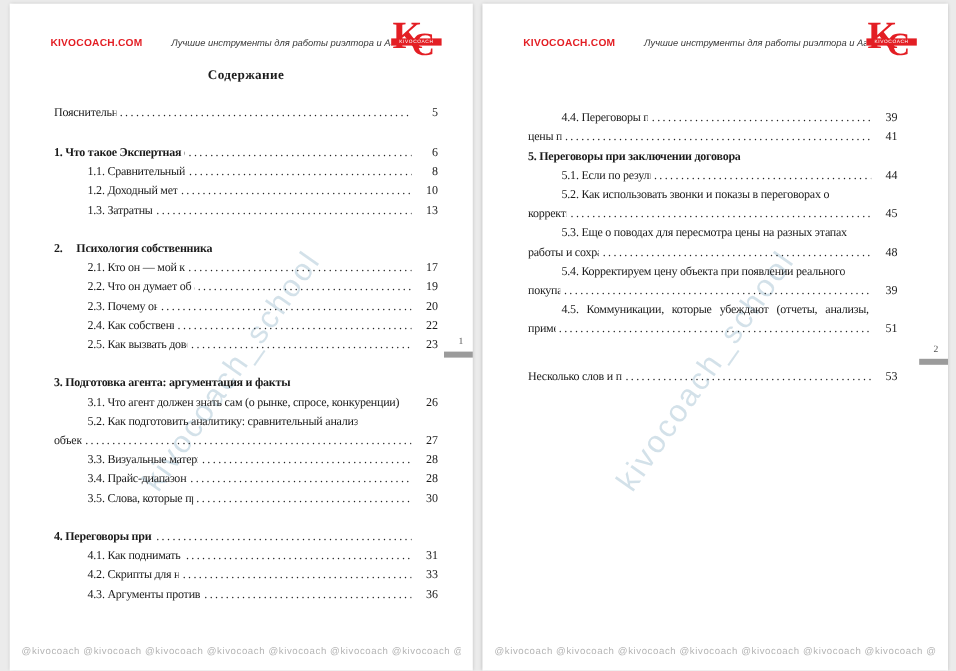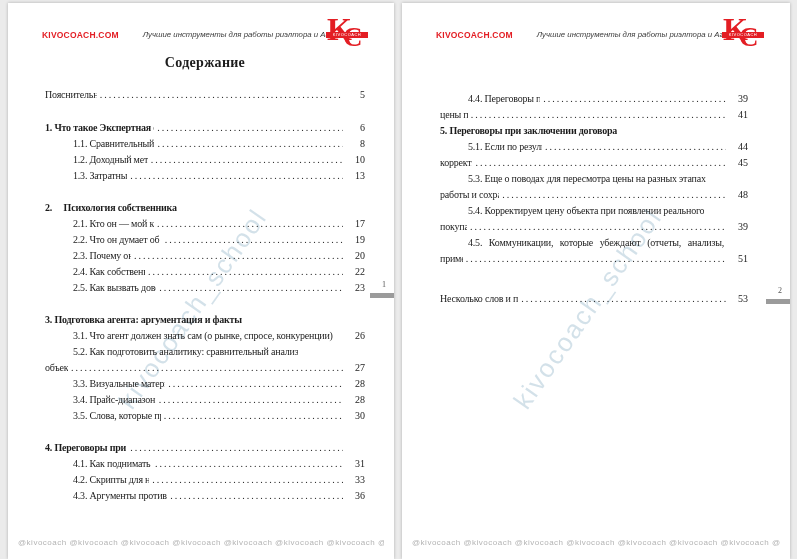--- a/index.html
+++ b/index.html
@@ -13,42 +13,42 @@
     box-shadow:0 0 3px rgba(0,0,0,0.25);
   }
   #pageL { left:8px;  width:386px; }
   #pageR { left:402px; width:388px; }
 
   
   .hdr {
     position:absolute; top:12px; left:34px; right:26px; height:40px;
     display:flex; justify-content:space-between; align-items:center;
   }
-  .brand-line { display:flex; align-items:flex-start; gap:24px; white-space:nowrap; overflow:hidden; }
+  .brand-line { display:flex; align-items:center; gap:24px; white-space:nowrap; overflow:hidden; }
   .brand {
     color:var(--brand-red,#e31e24);
     font-family:"Liberation Sans", sans-serif; font-weight:bold; font-size:8.5px; letter-spacing:.2px;
   }
   .tagline {
     color:#3a3a3a; font-family:"Liberation Sans", sans-serif; font-style:italic; font-size:7.8px;
   }
   .logo { position:relative; width:42px; height:38px; flex:none; }
   .logo .lk { position:absolute; left:1px; top:-5px; color:var(--brand-red,#e31e24);
     font-weight:bold; font-size:32px; line-height:36px; font-family:"Liberation Serif", serif; }
   .logo .lc { position:absolute; left:17px; top:6px; color:var(--brand-red,#e31e24);
     font-weight:bold; font-size:27px; line-height:30px; font-family:"Liberation Serif", serif; }
   .logo .lband { position:absolute; left:0; top:16px; width:42px; height:6px;
     background:var(--brand-red,#e31e24); color:#fff; font-family:"Liberation Sans", sans-serif;
     font-size:4px; line-height:6px; text-align:center; letter-spacing:.5px; overflow:hidden; }
 
   
   .content { position:absolute; font-size:10px; color:#1c1c1c; }
   #pageL .content { left:37px; right:29px; top:52px; }
   #pageR .content { left:38px; right:42px; top:88px; }
-  .doc-title { text-align:center; font-weight:bold; font-size:14px; letter-spacing:.3px;
+  .doc-title { text-align:center; font-weight:bold; font-size:11px; letter-spacing:.3px;
     line-height:16px; margin:0 0 16px 0; }
   .toc-line { display:flex; align-items:baseline; line-height:16px; overflow:hidden; }
   .toc-line .t { white-space:pre; letter-spacing:-0.2px; min-width:0; flex-shrink:1; overflow:hidden; }
   .toc-line .t.b { font-weight:bold; }
   .toc-line .t.ind { padding-left:28px; }
   .toc-line .t.just { flex:1 1 auto; white-space:normal; text-align:justify; text-align-last:justify; padding-right:24px; }
   .dots { flex:1 1 auto; min-width:6px; overflow:hidden; white-space:nowrap; margin-left:3px; }
   .dots::after { content:"......................................................................................................"; letter-spacing:2px; color:#222; }
   .sp { flex:1 1 auto; }
   .pg { flex:none; width:22px; text-align:right; }
@@ -226,20 +226,23 @@
         </div>
         <div class="toc-line" style="">
           <span class="t b">5. Переговоры при заключении договора</span>
         </div>
         <div class="toc-line">
           <span class="t ind">5.1. Если по результатам рекламы нет звонков</span>
           <span class="dots"></span>
           <span class="pg">44</span>
         </div>
         <div class="toc-line">
+          <span class="t ind">5.2. Как использовать звонки и показы в переговорах о</span>
+        </div>
+        <div class="toc-line">
           <span class="t">корректировке</span>
           <span class="dots"></span>
           <span class="pg">45</span>
         </div>
         <div class="toc-line">
           <span class="t ind">5.3. Еще о поводах для пересмотра цены на разных этапах</span>
         </div>
         <div class="toc-line">
           <span class="t">работы и сохранении доверия</span>
           <span class="dots"></span>

